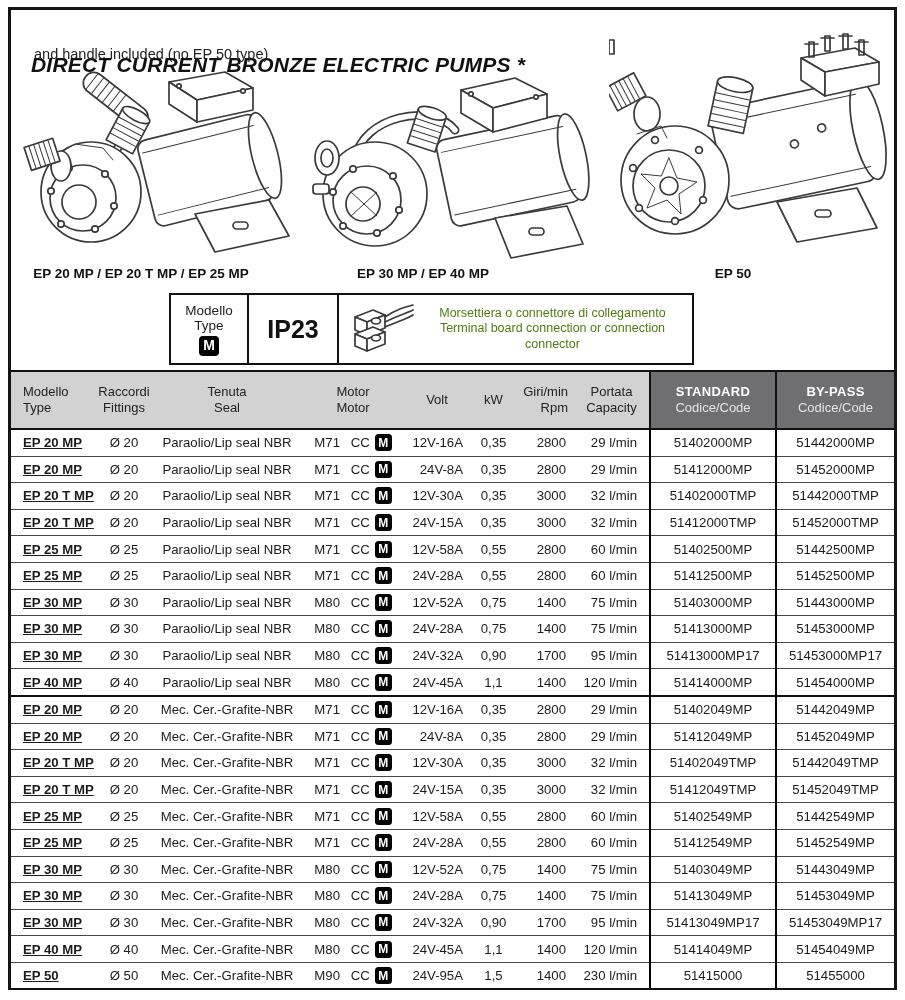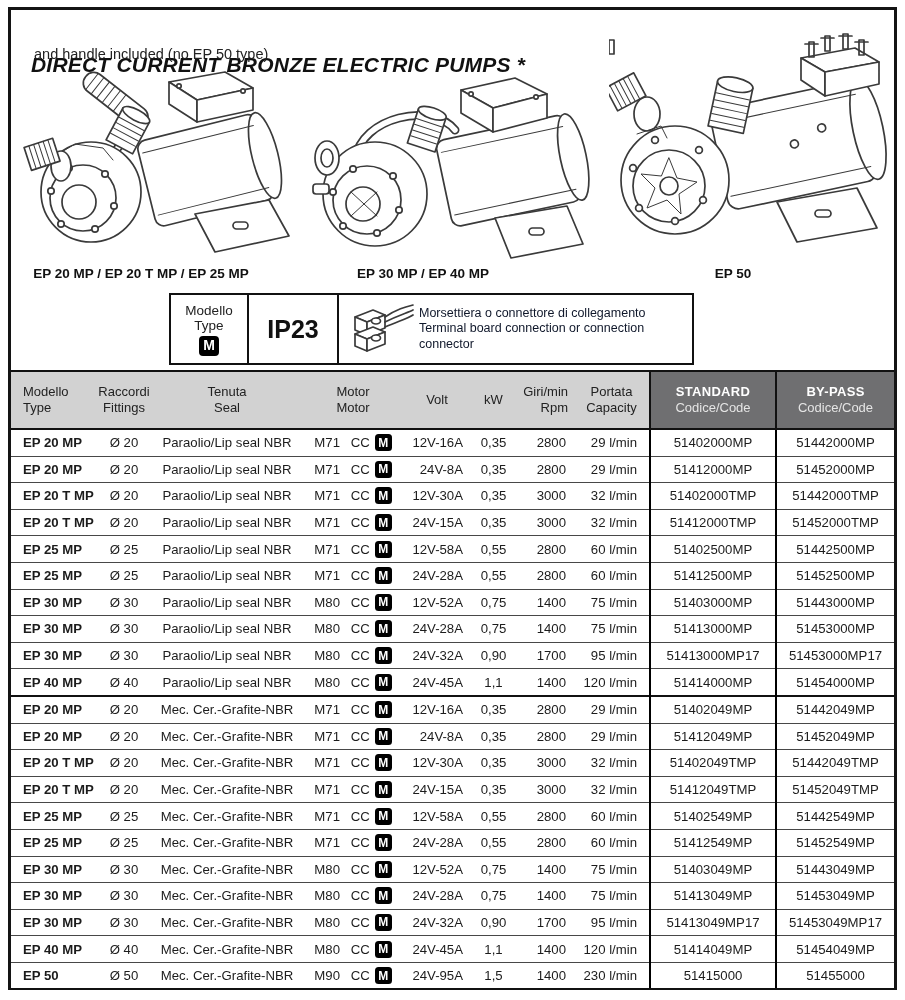--- a/index.html
+++ b/index.html
@@ -41,21 +41,21 @@
     margin-top:3px; width:20px; height:20px; background:#000; color:#fff;
     border-radius:4px; font-size:14px; font-weight:bold;
     display:flex; align-items:center; justify-content:center;
   }
   .ib-cell2 {
     width:88px; border-right:2px solid #111;
     display:flex; align-items:center; justify-content:center;
     font-size:25px; font-weight:bold; color:#111;
   }
   .ib-cell3 { flex:1; display:flex; align-items:center; gap:4px; padding:0 6px 0 10px; }
-  .ib-text { flex:1; font-size:12.5px; line-height:15.5px; color:#0f172a; }
+  .ib-text { flex:1; text-align:center; font-size:12.5px; line-height:15.5px; color:#4d7c0f; }
   
   table.pump-table {
     position:absolute; left:0; top:360px; width:883px;
     border-collapse:collapse; table-layout:fixed; border-top:2px solid #111;
   }
   thead th {
     height:56px; background:#d2d2d2; font-weight:normal; font-size:13px; color:#222;
     border-bottom:2px solid #111; padding:0; vertical-align:middle;
   }
   thead th .l1, thead th .l2 { display:block; line-height:16px; }
@@ -66,21 +66,21 @@
   }
   thead th.h8 .l1, thead th.h9 .l1 { font-weight:bold; letter-spacing:.3px; }
   thead th.h8 .l2, thead th.h9 .l2 { color:#e5e5e5; }
   tbody td {
     height:25.6px; font-size:13.2px; color:#1c1c1c; background:#fff;
     border-bottom:1px solid #474747; padding:0; text-align:center;
     white-space:nowrap; overflow:hidden;
   }
   tbody tr:last-child td { border-bottom:2px solid #111; }
   tbody tr.section-start td { border-top:2.5px solid #111; }
-  td.c0 { font-weight:bold; text-align:left; padding-left:12px; }
+  td.c0 { font-weight:bold; text-align:left; padding-left:12px;text-decoration:underline; }
   td.c4 { text-align:right; padding-right:8px; }
   td.c6 { text-align:right; padding-right:8px; }
   td.c7 { text-align:right; padding-right:12px; }
   td.c8, td.c9 { border-left:2px solid #000000; }
   .motor-wrap { display:flex; align-items:center; justify-content:center; gap:5px; }
   .motor-txt { word-spacing:7px; }
   .m-badge {
     width:17px; height:17px; background:#000; color:#fff; border-radius:3.5px;
     font-size:12px; font-weight:bold; display:inline-flex;
     align-items:center; justify-content:center; flex:0 0 auto;

